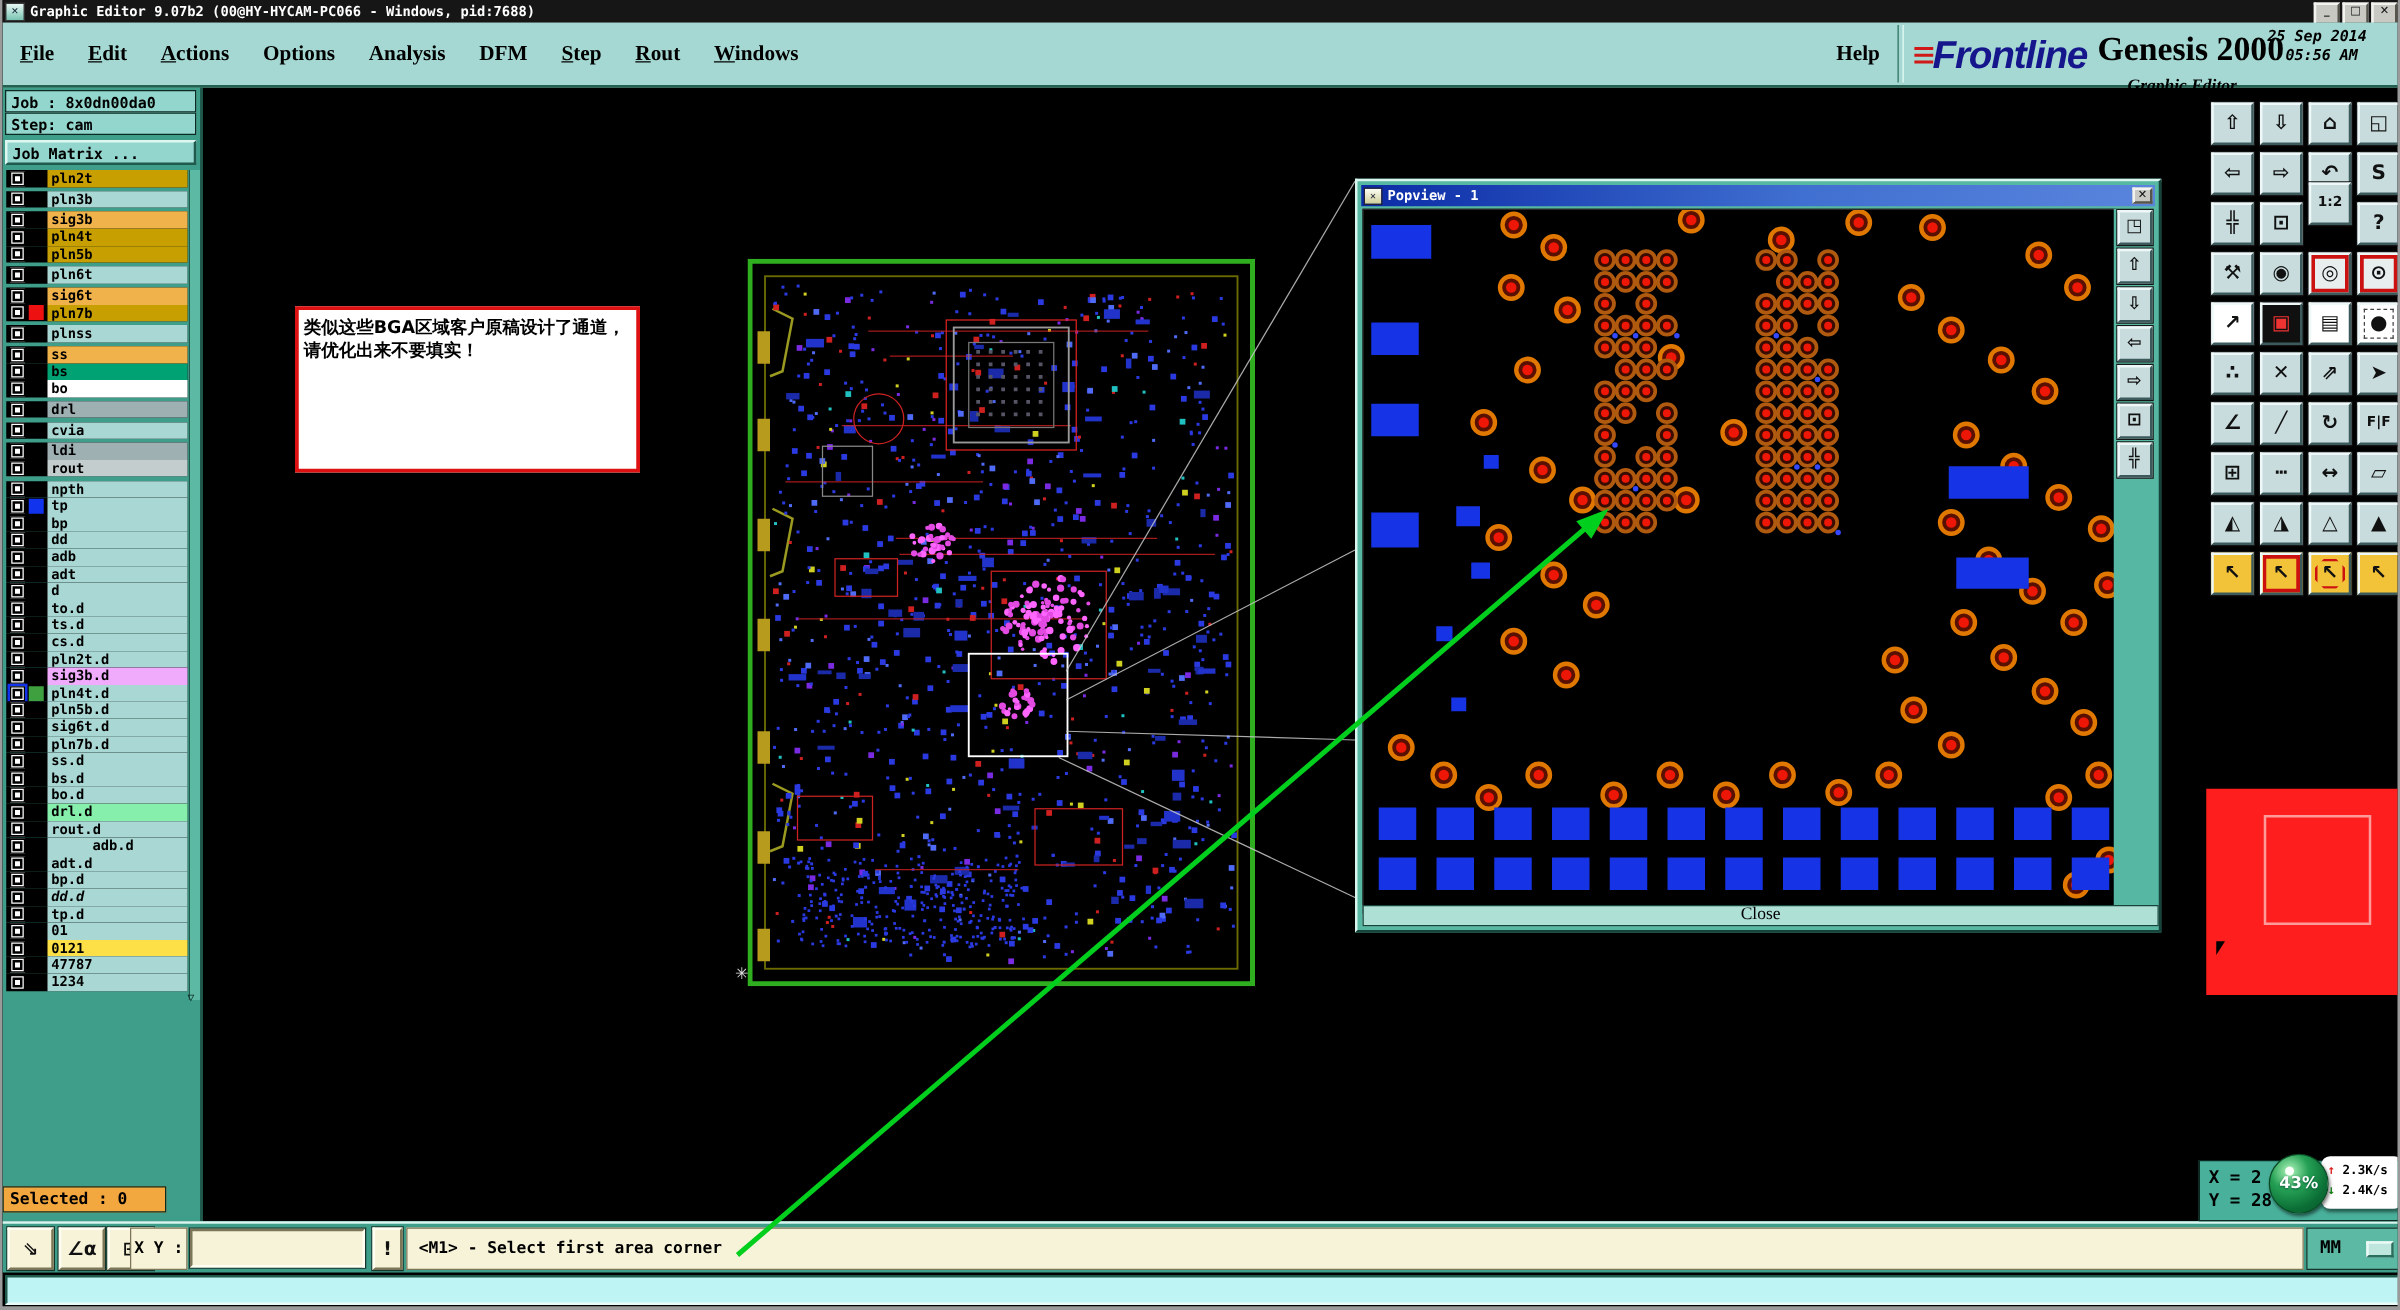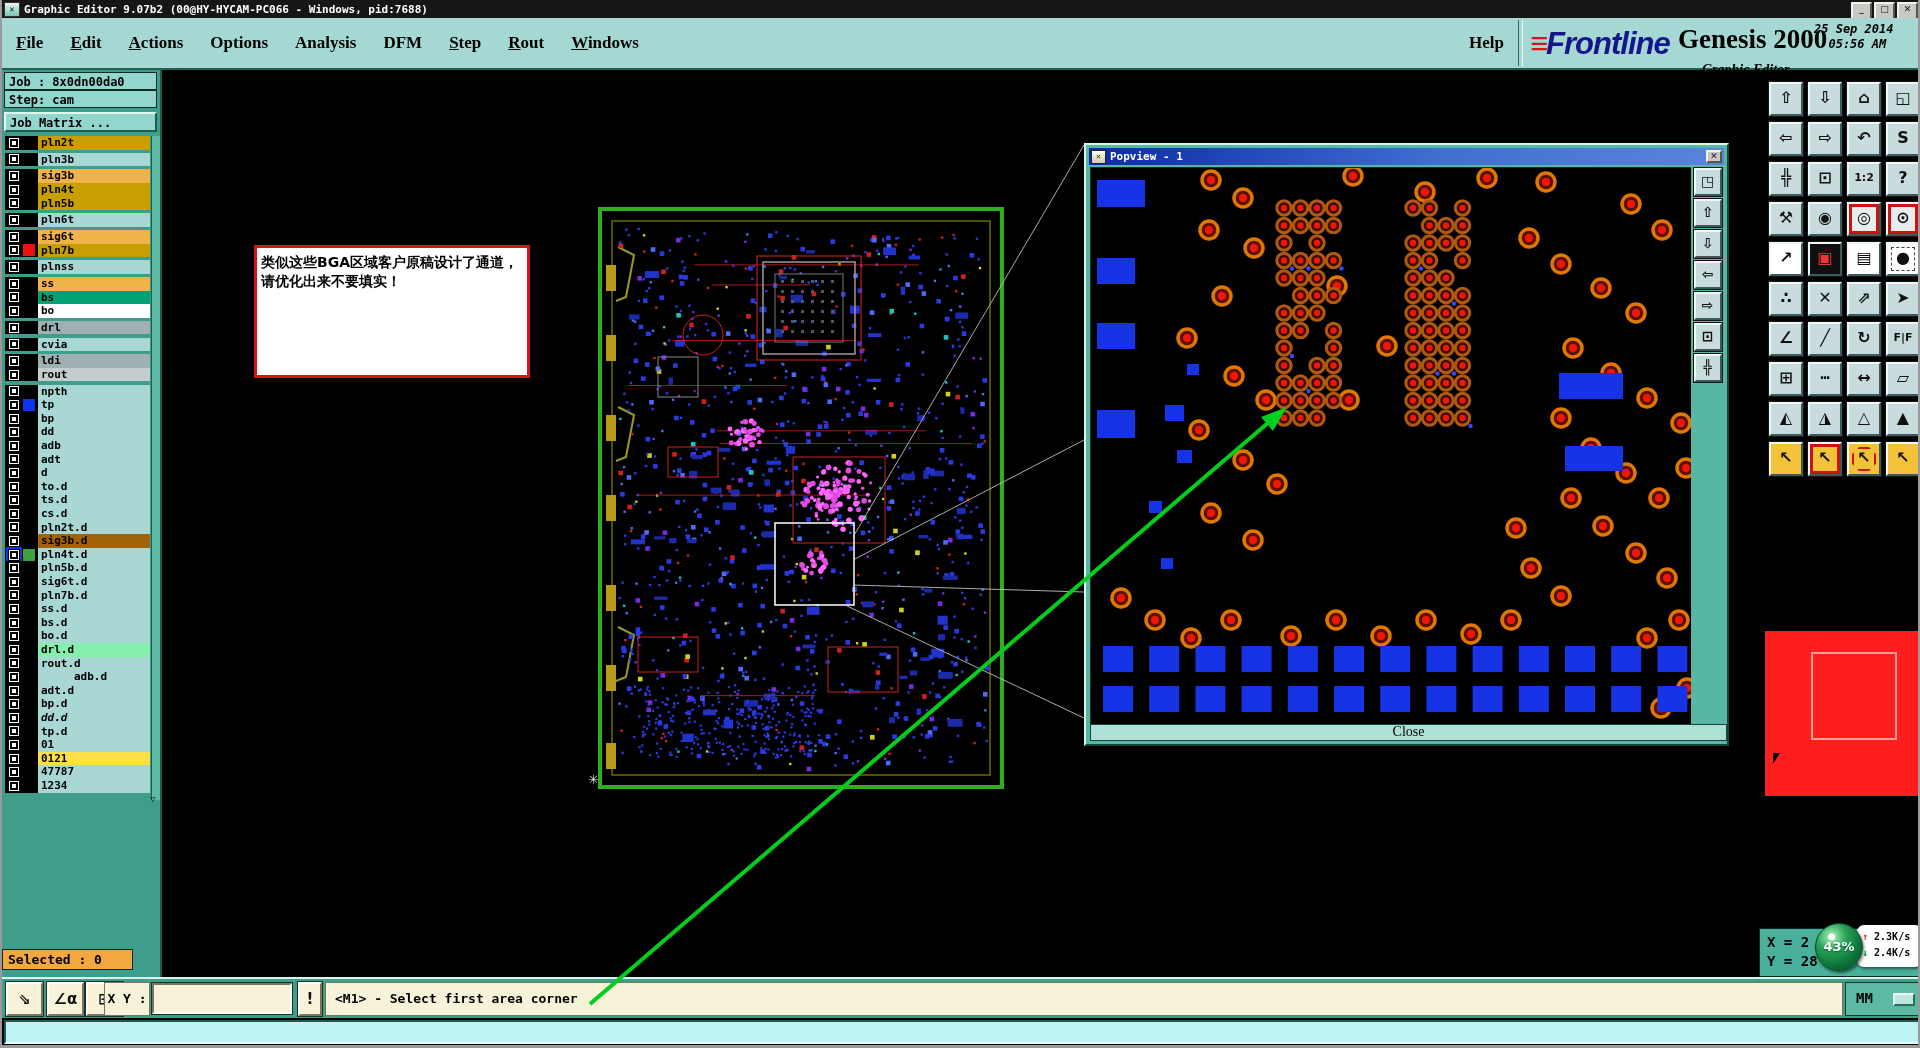--- a/index.html
+++ b/index.html
@@ -125,21 +125,21 @@
   #net-tip .up{color:#d22;} #net-tip .dn{color:#1a8a1a;}
   #sphere{left:1813px;top:923px;width:46px;height:46px;border-radius:50%;z-index:46;
     background:radial-gradient(circle at 34% 28%, #fbfff9 0 7%, #8adf9f 9%, #25a055 34%, #0b6e35 68%, #07552c 100%);
     border:1px solid #0a4a24;box-shadow:1px 2px 3px rgba(0,0,0,.55);
     font:bold 13px "DejaVu Sans",sans-serif;color:#fff;text-align:center;line-height:46px;text-shadow:0 1px 2px #053;}
   #board-star{left:586px;top:772px;color:#ddd;font:13px "DejaVu Sans",sans-serif;z-index:3;}
   svg{display:block;}
   #board-svg{left:596px;top:207px;z-index:1;}
   #leader-svg{left:0;top:70px;z-index:2;pointer-events:none;}
   #arrow-svg{left:0;top:0;z-index:40;pointer-events:none;}
-  #note-box{z-index:3;margin-left:18px;} #popview{z-index:4;} #red-overview{z-index:4;} #readout{z-index:42;}
+  #note-box{z-index:3;} #popview{z-index:4;} #red-overview{z-index:4;} #readout{z-index:42;}
 </style>
 </head>
 <body>
 
 <div id="titlebar" class="abs">
   <div id="app-icon">✕</div>
   <span>Graphic Editor 9.07b2 (00@HY-HYCAM-PC066 - Windows, pid:7688)</span>
   <div class="winbtns">
     <div class="winbtn">_</div>
     <div class="winbtn">□</div>
@@ -304,21 +304,21 @@
         <div class="lb" style="background: rgb(169, 215, 211);">cs.d</div>
       </div>
       <div class="lrow" style="top: 384.6px;">
         <div class="cb"></div>
         <div class="sw" style="background: transparent;"></div>
         <div class="lb" style="background: rgb(169, 215, 211);">pln2t.d</div>
       </div>
       <div class="lrow" style="top: 398.2px;">
         <div class="cb"></div>
         <div class="sw" style="background: transparent;"></div>
-        <div class="lb" style="background: #a16207;">sig3b.d</div>
+        <div class="lb" style="background: #f0abfc;">sig3b.d</div>
       </div>
       <div class="lrow" style="top: 411.8px;">
         <div class="cb sel"></div>
         <div class="sw" style="background: rgb(63, 160, 63);"></div>
         <div class="lb" style="background: rgb(169, 215, 211);">pln4t.d</div>
       </div>
       <div class="lrow" style="top: 425.4px;">
         <div class="cb"></div>
         <div class="sw" style="background: transparent;"></div>
         <div class="lb" style="background: rgb(169, 215, 211);">pln5b.d</div>
@@ -2317,21 +2317,21 @@
     <div class="tb" style="left: 1767px; top: 82px;">⇧</div>
     <div class="tb" style="left: 1806px; top: 82px;">⇩</div>
     <div class="tb" style="left: 1845px; top: 82px;">⌂</div>
     <div class="tb" style="left: 1884px; top: 82px;">◱</div>
     <div class="tb" style="left: 1767px; top: 122px;">⇦</div>
     <div class="tb" style="left: 1806px; top: 122px;">⇨</div>
     <div class="tb" style="left: 1845px; top: 122px;">↶</div>
     <div class="tb" style="left: 1884px; top: 122px;">S</div>
     <div class="tb" style="left: 1767px; top: 162px;">╬</div>
     <div class="tb" style="left: 1806px; top: 162px;">⊡</div>
-    <div class="tb small" style="left: 1845px; top: 162px;">1:2</div>
+    <div class="tb small" style="left: 1845px; top: 146px;">1:2</div>
     <div class="tb" style="left: 1884px; top: 162px;">?</div>
     <div class="tb" style="left: 1767px; top: 202px;">⚒</div>
     <div class="tb" style="left: 1806px; top: 202px;">◉</div>
     <div class="tb red" style="left: 1845px; top: 202px;">◎</div>
     <div class="tb red" style="left: 1884px; top: 202px;">⊙</div>
     <div class="tb white" style="left: 1767px; top: 242px;">↗</div>
     <div class="tb black" style="left: 1806px; top: 242px;">▣</div>
     <div class="tb white" style="left: 1845px; top: 242px;">▤</div>
     <div class="tb dash" style="left: 1884px; top: 242px;">●</div>
     <div class="tb" style="left: 1767px; top: 282px;">∴</div>

